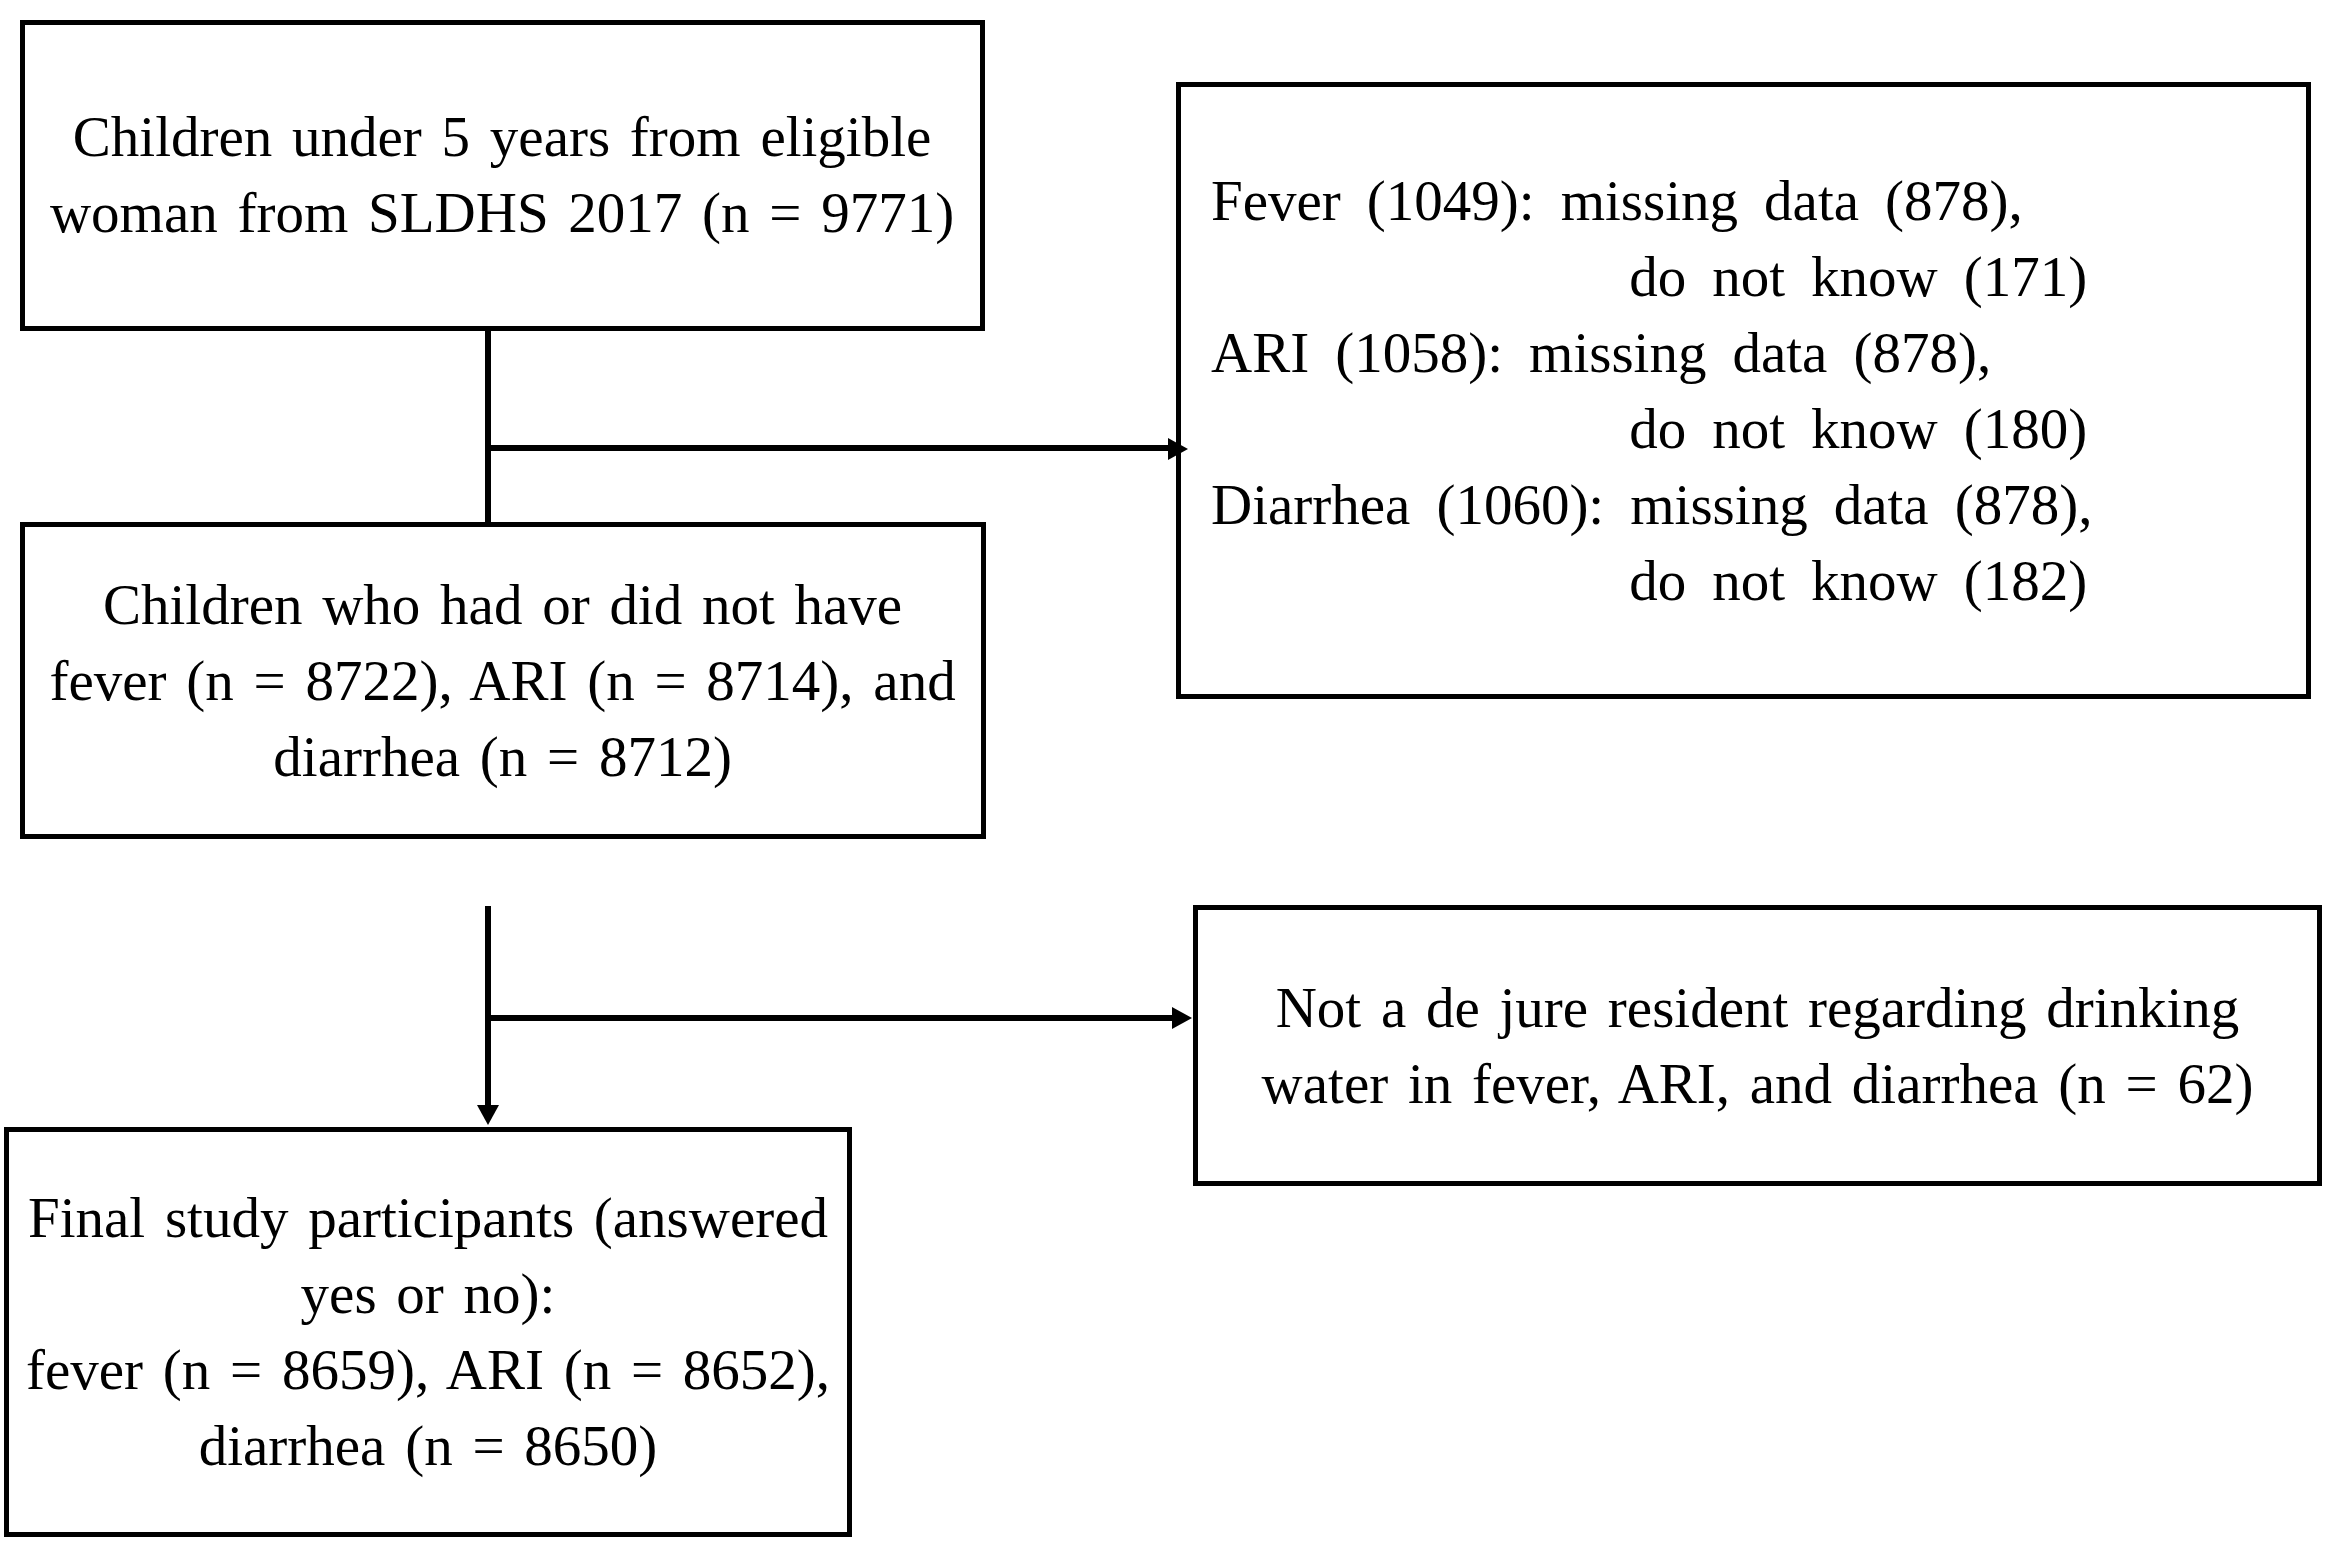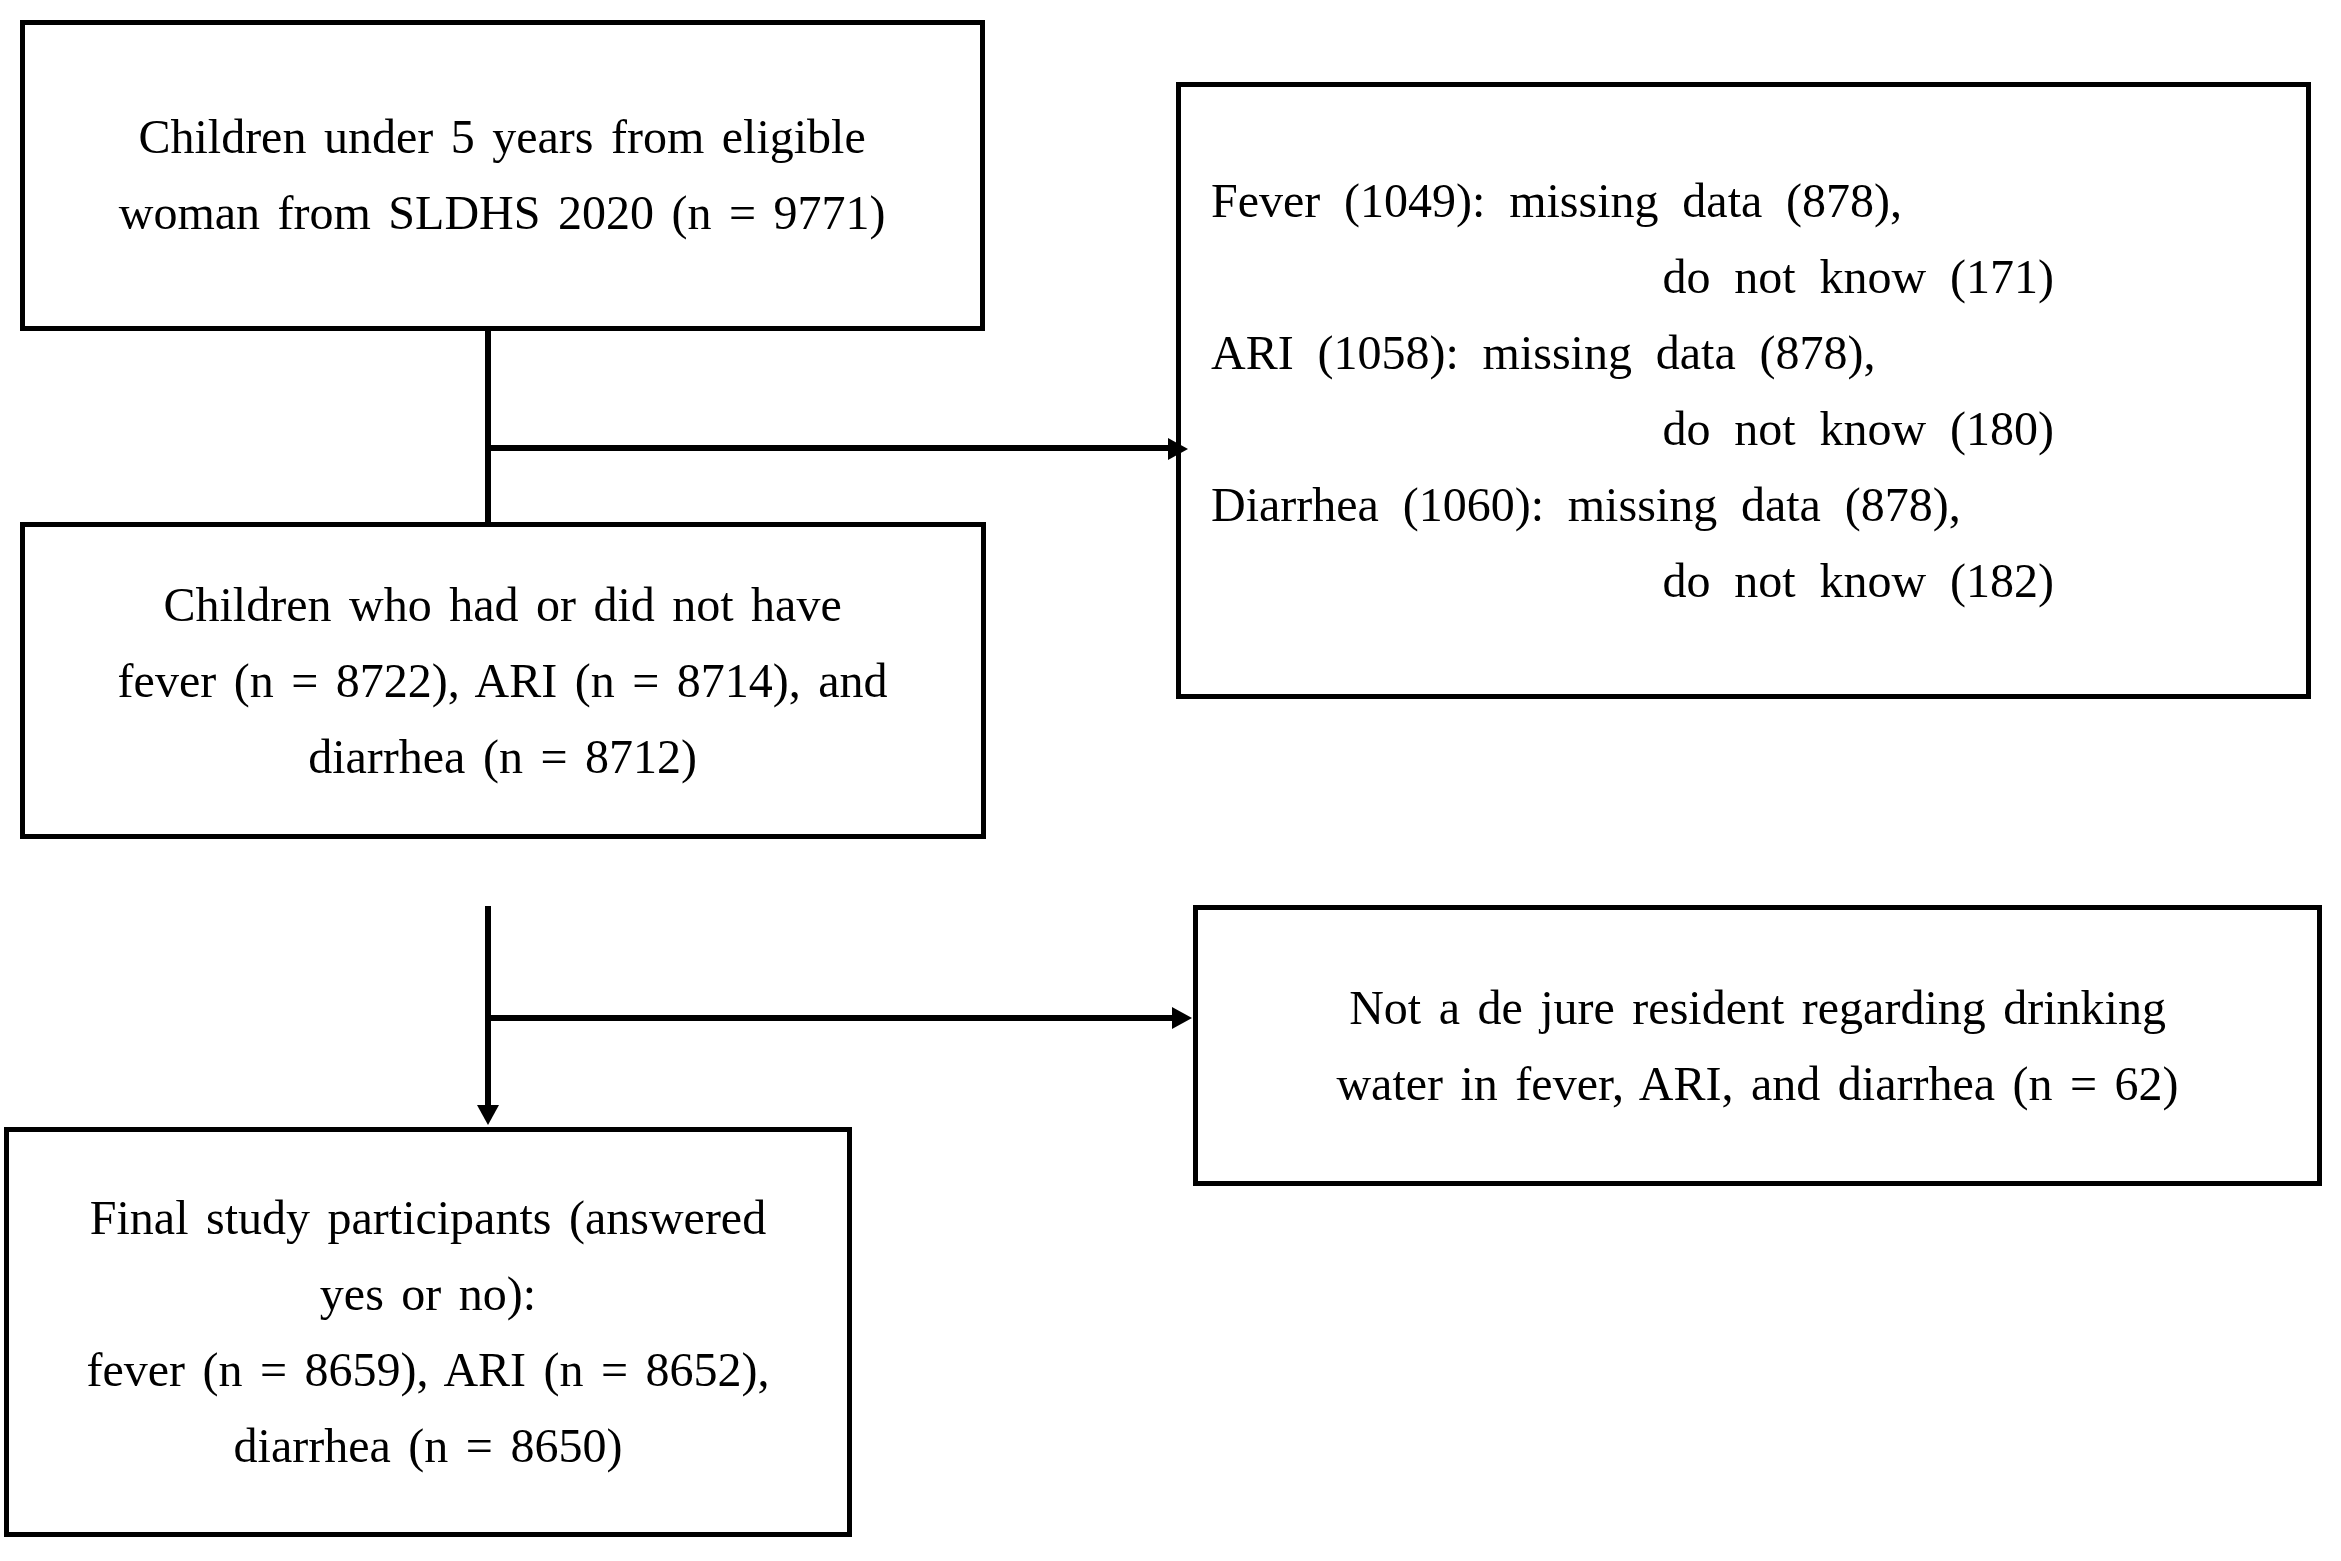--- a/index.html
+++ b/index.html
@@ -13,21 +13,21 @@
     overflow: hidden;
   }
   .box {
     position: absolute;
     box-sizing: border-box;
     border: 5.5px solid #000000;
     background: #ffffff;
     display: flex;
     flex-direction: column;
     justify-content: center;
-    font-size: 48px;
+    font-size: 57px;
     line-height: 76px;
   }
   .box .line { white-space: nowrap; }
   .box.centered { align-items: center; text-align: center; word-spacing: 5.5px; }
   .box.lefted   { align-items: stretch; text-align: left; }
 
   
   .box-source       { left: 19.6px;   top: 19.6px;   width: 965px; height: 311px; }
   .box-exclusion1   { left: 1176px; top: 82px;  width: 1135px; height: 617px; word-spacing: 11.8px; }
   .box-intermediate { left: 19.6px;   top: 522px;  width: 966px; height: 317px; }
@@ -65,21 +65,21 @@
     border-right: 11px solid transparent;
   }
 </style>
 </head>
 <body>
 
 <div class="canvas">
 
   <div class="box centered box-source">
     <div class="line">Children under 5 years from eligible</div>
-    <div class="line">woman from SLDHS 2020 (n = 9771)</div>
+    <div class="line">woman from SLDHS 2017 (n = 9771)</div>
   </div>
 
   <div class="box lefted box-exclusion1">
     <div class="line">Fever (1049): missing data (878),</div>
     <div class="line indent">do not know (171)</div>
     <div class="line">ARI (1058): missing data (878),</div>
     <div class="line indent">do not know (180)</div>
     <div class="line">Diarrhea (1060): missing data (878),</div>
     <div class="line indent">do not know (182)</div>
   </div>

